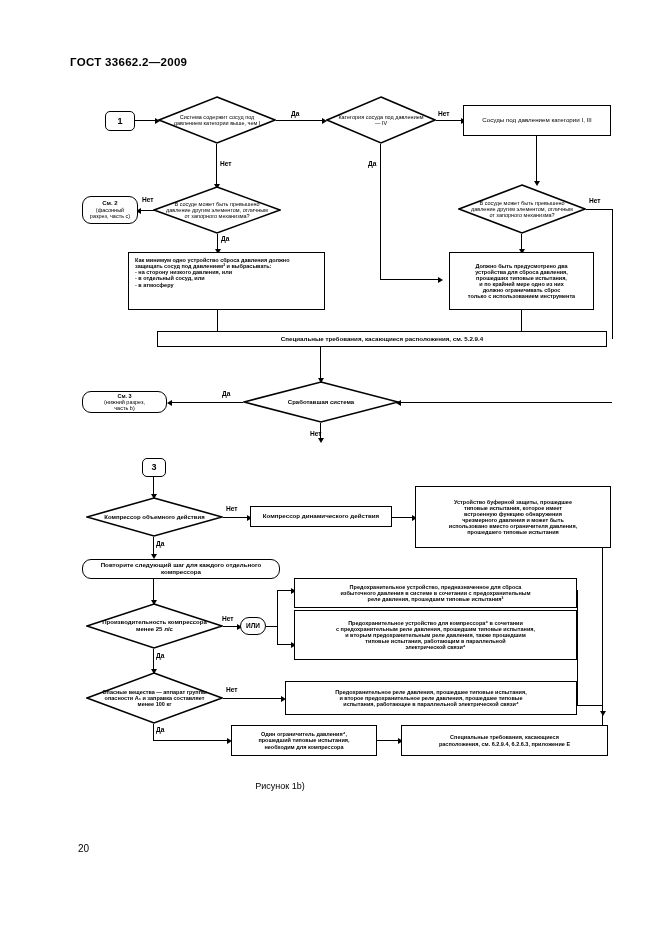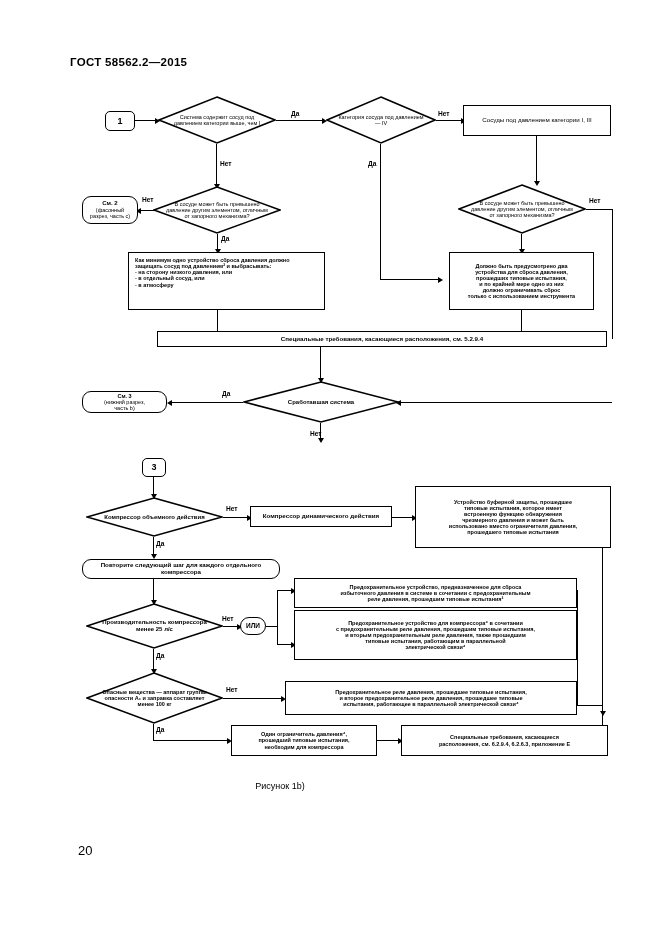--- a/index.html
+++ b/index.html
@@ -1,19 +1,19 @@
 <!DOCTYPE html>
 <html><head>
 <meta charset="utf-8">
 <style>
   html,body{margin:0;padding:0;background:#c8c8c8;}
   body{font-family:"Liberation Sans", sans-serif;}
   .page{position:relative;width:661px;height:935px;background:#ffffff;margin:0 auto;overflow:hidden;}
   .hdr{position:absolute;left:70px;top:56px;font-size:11.5px;font-weight:bold;letter-spacing:.3px;color:#000;}
-  .pageno{position:absolute;left:78px;top:843px;font-size:13px;color:#000;}
+  .pageno{position:absolute;left:78px;top:843px;font-size:10px;color:#000;}
   .caption{position:absolute;left:0;top:781px;width:560px;text-align:center;font-size:9px;color:#000;}
 
   .node{position:absolute;box-sizing:border-box;display:flex;align-items:center;justify-content:center;
         text-align:center;color:#000;line-height:1.12;}
   .box{border:1.4px solid #000;background:#fff;padding:2px 3px;}
   .bar{border:1.4px solid #000;background:#fff;}
   .round{border:1.4px solid #000;border-radius:9px;background:#fff;padding:1px 3px;}
   .term{border:1.6px solid #000;border-radius:5px;background:#fff;font-weight:bold;}
   .dia{position:absolute;}
   .dia > .dshape{position:absolute;inset:0;}
@@ -32,21 +32,21 @@
   .t62{font-size:6.2px;}
   .t65{font-size:6.5px;}
   .b{font-weight:bold;}
   .lft{text-align:left;justify-content:flex-start;}
 </style>
 </head>
 <body>
 
 <div class="page">
 
-  <div class="hdr">ГОСТ 58562.2—2015</div>
+  <div class="hdr">ГОСТ 33662.2—2009</div>
   <div class="pageno">20</div>
   <div class="caption">Рисунок 1b)</div>
 
   <div class="node term" style="left:105px;top:111px;width:30px;height:20px;font-size:9px;">
     <span>1</span>
   </div>
   <div class="ln hl" style="left:135px;top:120px;width:22px;"></div>
   <div class="ar ar-r" style="left:155px;top:117.5px;"></div>
 
   <div class="dia" style="left:158px;top:96px;width:118px;height:48px;">

